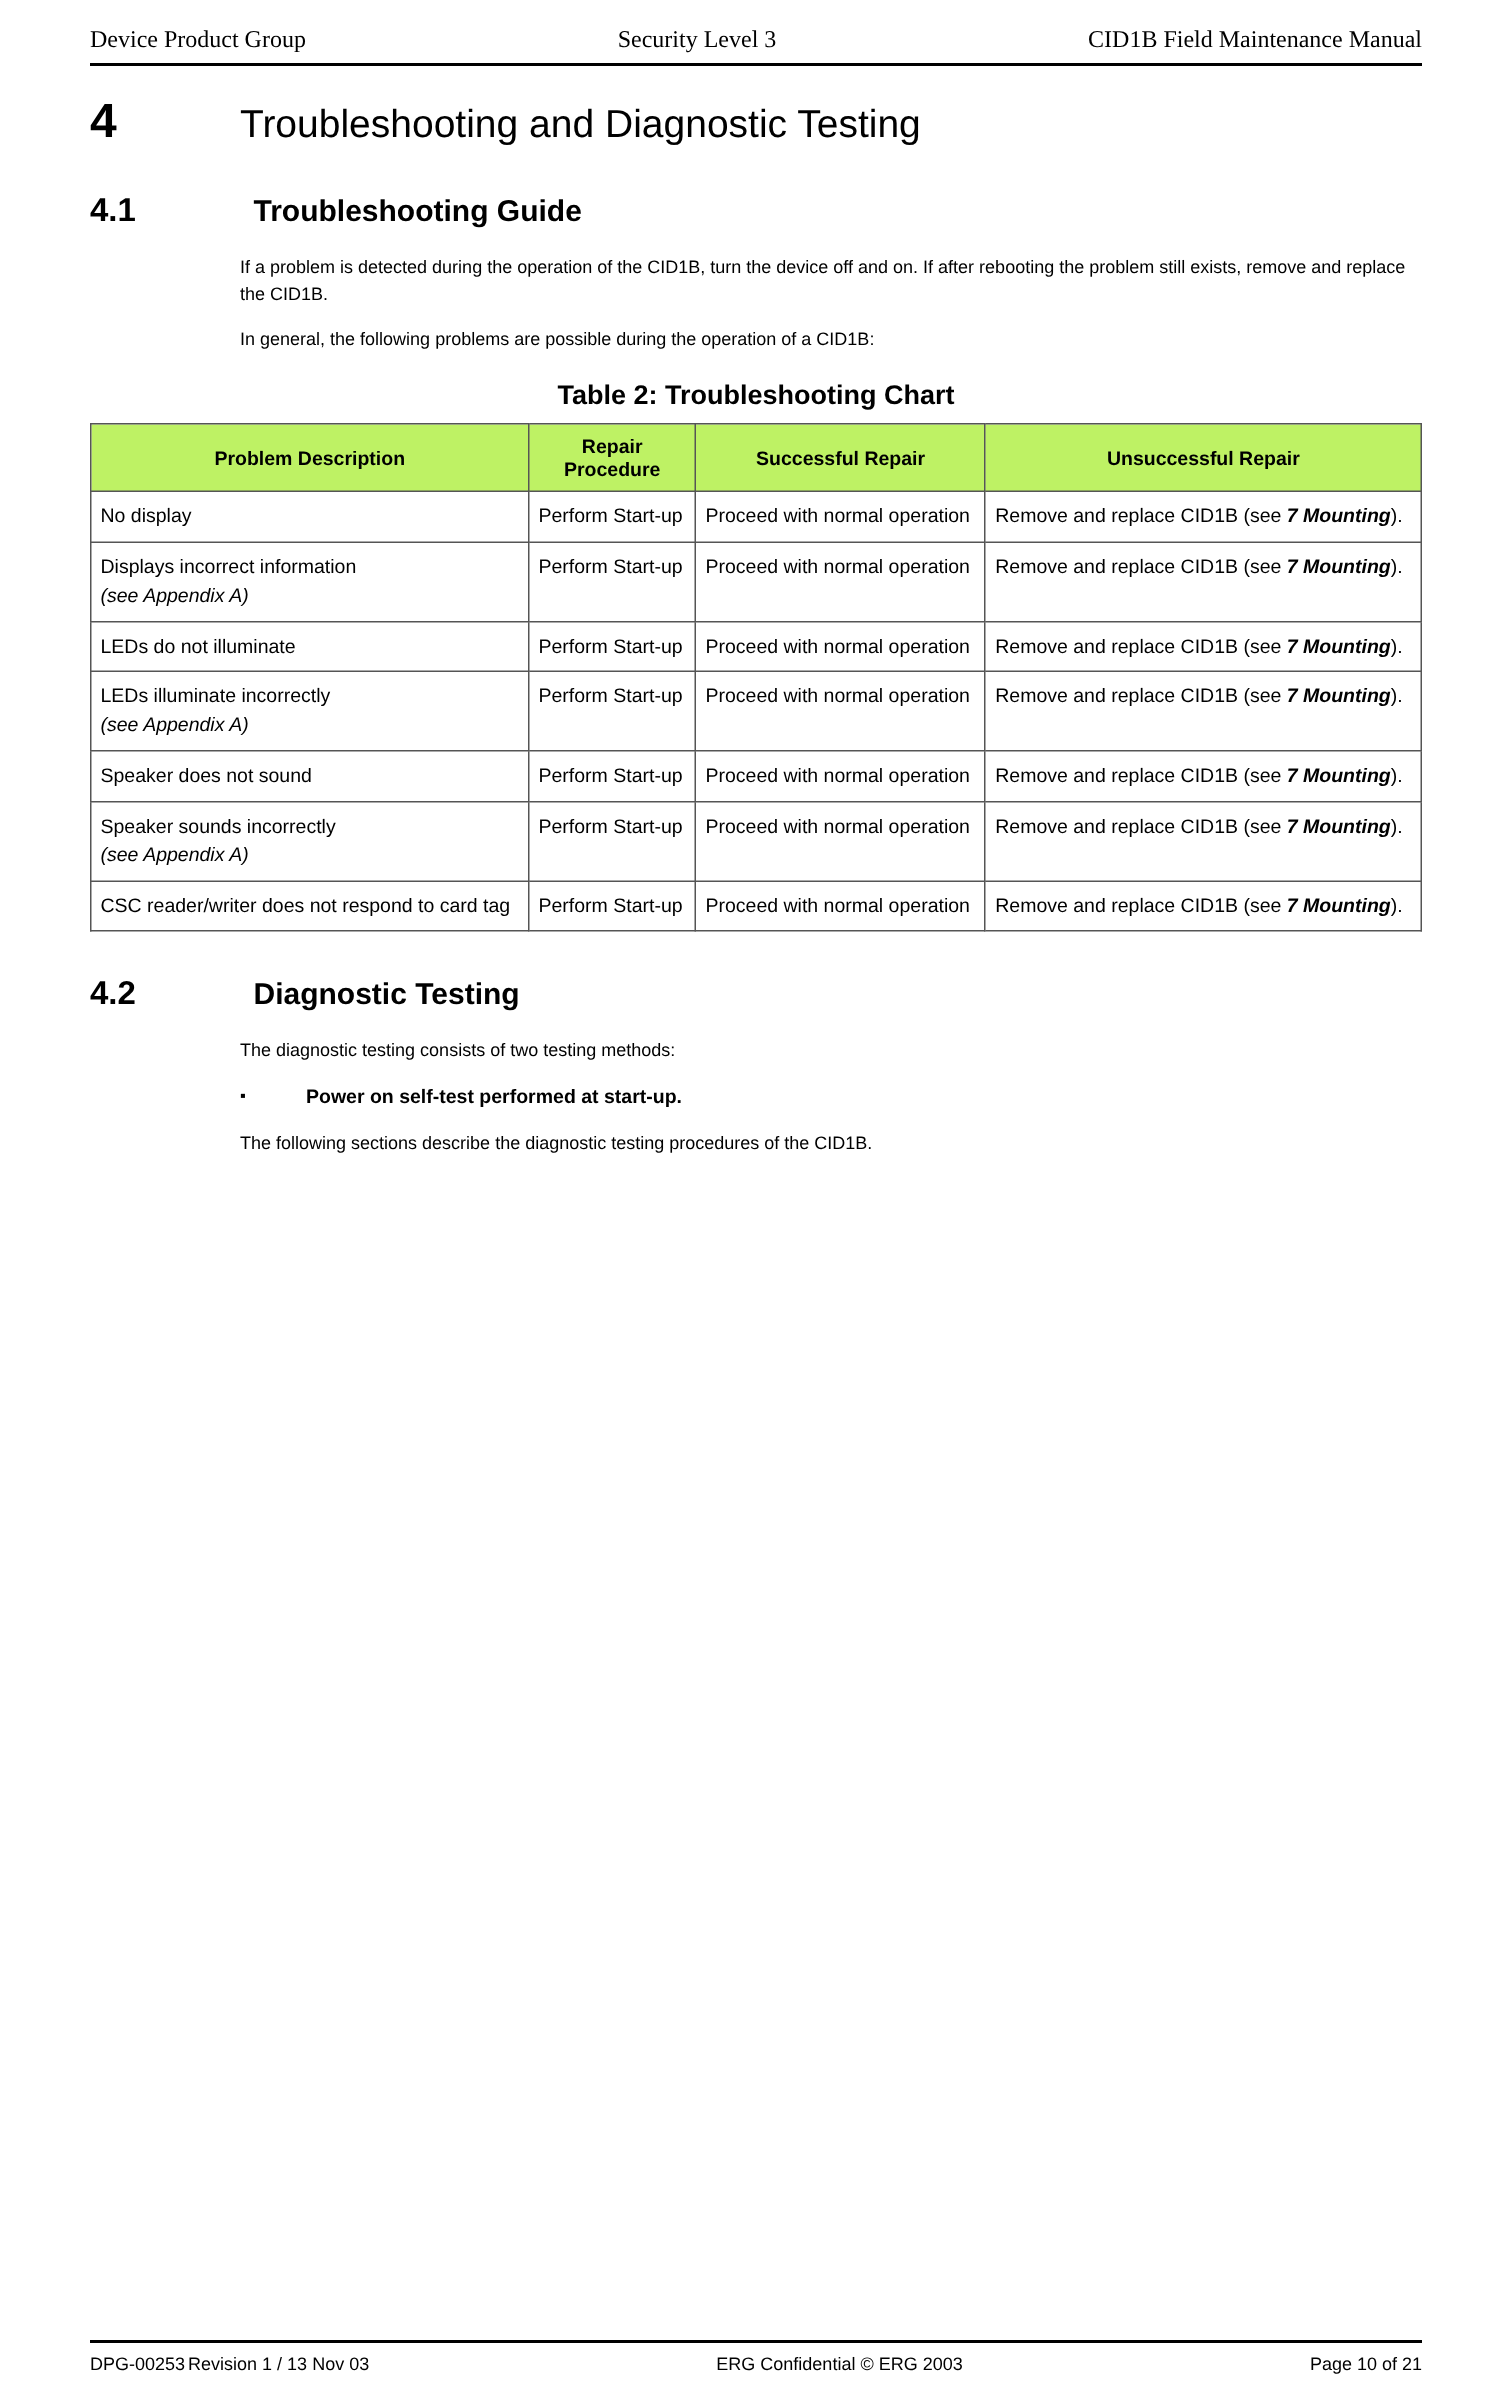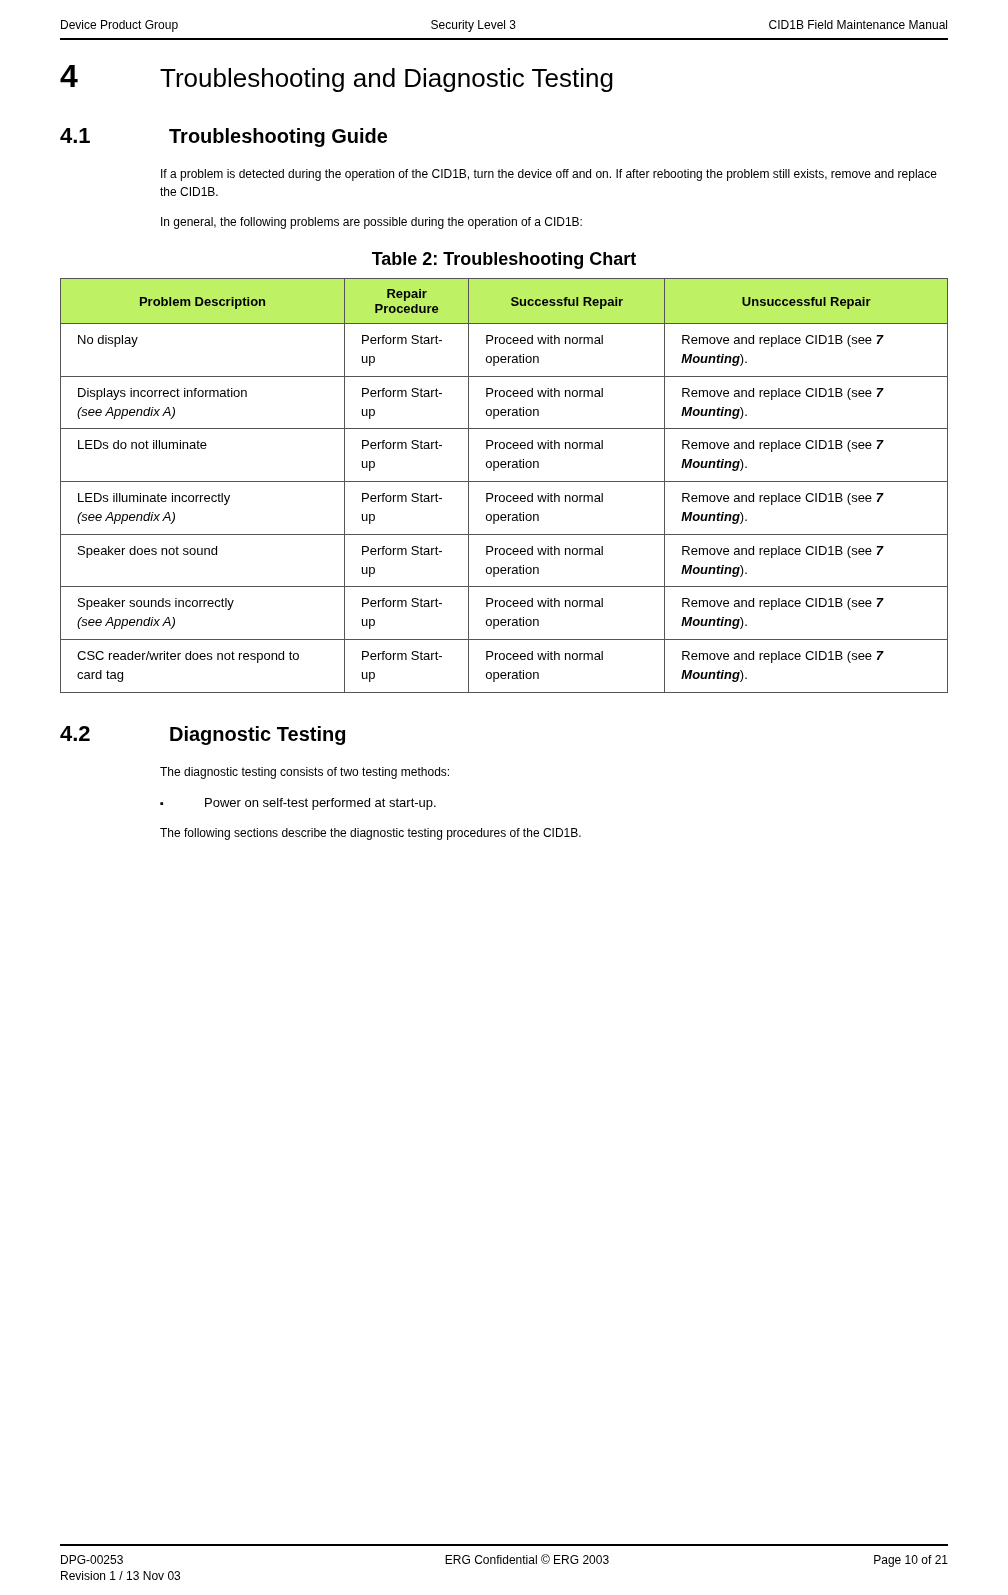--- a/index.html
+++ b/index.html
@@ -22,21 +22,22 @@
     
     .page-header {
       display: flex;
       justify-content: space-between;
       align-items: flex-end;
       padding: 18px 0 6px 0;
       border-bottom: 2px solid #000;
       margin-bottom: 0;
     }
     .page-header span {
-      font-size: 12px;
+      font-size: 16px;
+      font-family: Liberation Serif, serif;
     }
     
     .main-content {
       flex: 1;
       padding-top: 18px;
     }
     
     .chapter-heading {
       display: flex;
       align-items: baseline;
@@ -92,21 +93,21 @@
     .troubleshoot-table th {
       background: #bef264;
       border: 1.5px solid #555;
       padding: 7px 10px;
       text-align: center;
       font-weight: bold;
       font-size: 13px;
     }
     .troubleshoot-table td {
       border: 1px solid #555;
-      padding: 7px 16px;
+      padding: 7px 6px;
       vertical-align: top;
       font-size: 13px;
       line-height: 1.45;
     }
     .troubleshoot-table td em {
       font-style: italic;
     }
     .troubleshoot-table td strong {
       font-weight: bold;
     }
@@ -115,39 +116,40 @@
       margin-left: 100px;
       margin-bottom: 12px;
       list-style: none;
     }
     .bullet-list li {
       display: flex;
       gap: 30px;
       margin-bottom: 6px;
       font-size: 13px;
       line-height: 1.5;
+      font-weight: bold;
     }
     .bullet-list li::before {
       content: "▪";
       font-size: 11px;
       min-width: 14px;
       margin-top: 2px;
     }
     
     .page-footer {
       border-top: 2px solid #000;
       display: flex;
       justify-content: space-between;
       padding: 7px 0 12px 0;
       margin-top: auto;
       font-size: 12px;
     }
     .footer-left {
       display: flex;
-      flex-direction: column;
+      flex-direction: row;
       gap: 2px;
     }
   </style>
 </head>
 <body>
 
 <div class="page">
 
   <div class="page-header">
     <span>Device Product Group</span>

